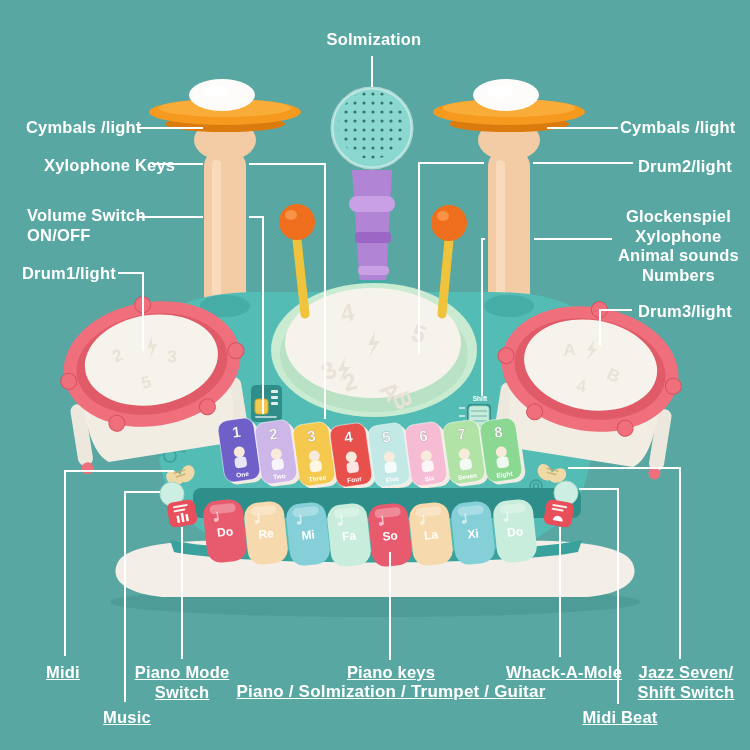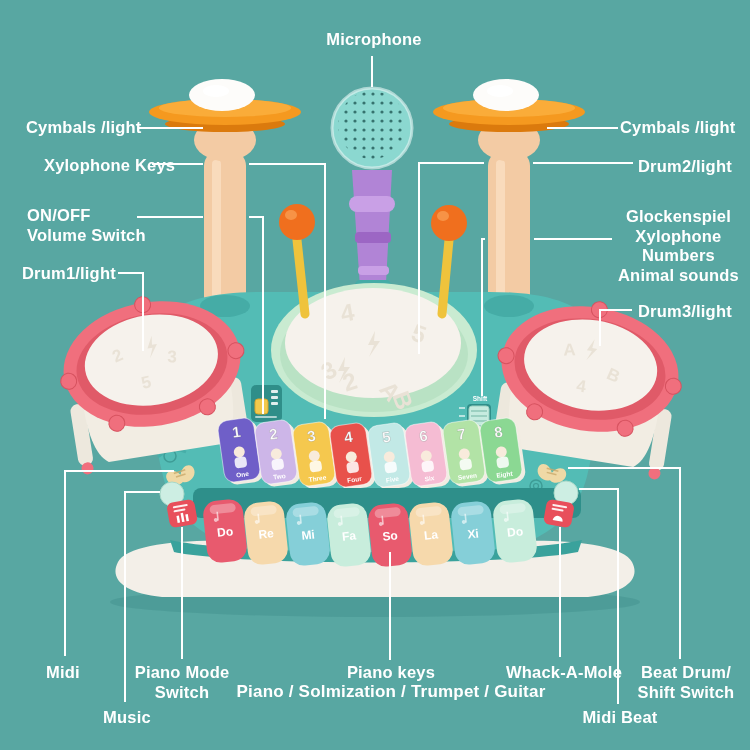--- a/index.html
+++ b/index.html
@@ -1,21 +1,21 @@
 <!DOCTYPE html>
 <html><head>
 <meta charset="utf-8">
 <style>
   html,body{margin:0;padding:0;}
   .stage{position:relative;width:750px;height:750px;overflow:hidden;
          font-family:"Liberation Sans",sans-serif;background:#58A7A2;}
   .stage svg{position:absolute;left:0;top:0;}
   .lbl{position:absolute;color:#FFFFFF;font-weight:700;font-size:16.5px;
        line-height:1.22;letter-spacing:.2px;white-space:nowrap;}
-  .lbl.center{transform:translateX(-50%);text-align:center;}
+  .lbl.center{transform:translateX(-50%);text-align:center;text-decoration:underline;}
   .lbl.lh20{line-height:19.5px;text-align:center;}
   .sub{font-size:17px;}
   .xnum{font-size:15px;font-weight:700;fill:#FFFFFF;stroke:rgba(80,80,80,.25);stroke-width:.7px;
         text-anchor:middle;font-family:"Liberation Sans",sans-serif;}
   .xname{font-size:6.5px;font-weight:700;fill:#FFFFFF;text-anchor:middle;
          font-family:"Liberation Sans",sans-serif;}
   .pnote{font-size:12px;font-weight:700;fill:#FFFFFF;text-anchor:middle;
          font-family:"Liberation Sans",sans-serif;}
   .emb{font-weight:700;fill:#E9E2D6;text-anchor:middle;font-family:"Liberation Sans",sans-serif;}
   .emb.big{font-size:24px;}
@@ -338,47 +338,47 @@
     <polyline class="leader" points="65,656 65,471 174,471"></polyline>
     <polyline class="leader" points="125,702 125,492 160,492"></polyline>
     <polyline class="leader" points="182,659 182,527"></polyline>
     <polyline class="leader" points="390,660 390,552"></polyline>
     <polyline class="leader" points="560,657 560,527"></polyline>
     <polyline class="leader" points="618,704 618,489 579,489"></polyline>
     <polyline class="leader" points="680,659 680,468 568,468"></polyline>
   </g>
 </svg>
 
-<div class="lbl" style="left:374px;top:29px;transform:translateX(-50%)">Microphone</div>
+<div class="lbl" style="left:374px;top:29px;transform:translateX(-50%)">Solmization</div>
 <div class="lbl" style="left:26px;top:117px">Cymbals /light</div>
 <div class="lbl" style="left:44px;top:155px">Xylophone Keys</div>
 <div class="lbl" style="left:27px;top:205px">
+  <div>Volume Switch</div>
   <div>ON/OFF</div>
-  <div>Volume Switch</div>
 </div>
 <div class="lbl" style="left:22px;top:263px">Drum1/light</div>
 <div class="lbl" style="left:620px;top:117px">Cymbals /light</div>
 <div class="lbl" style="left:638px;top:156px">Drum2/light</div>
 <div class="lbl lh20" style="left:618px;top:207px">
   <div>Glockenspiel</div>
   <div>Xylophone</div>
+  <div>Animal sounds</div>
   <div>Numbers</div>
-  <div>Animal sounds</div>
 </div>
 <div class="lbl" style="left:638px;top:301px">Drum3/light</div>
 <div class="lbl center" style="left:63px;top:662px">Midi</div>
 <div class="lbl center" style="left:182px;top:662px">
   <div>Piano Mode</div>
   <div>Switch</div>
 </div>
 <div class="lbl center" style="left:127px;top:707px">Music</div>
 <div class="lbl center" style="left:391px;top:662px">
   <div>Piano keys</div>
   <div class="sub">Piano / Solmization / Trumpet / Guitar</div>
 </div>
 <div class="lbl center" style="left:564px;top:662px">Whack-A-Mole</div>
 <div class="lbl center" style="left:620px;top:707px">Midi Beat</div>
 <div class="lbl center" style="left:686px;top:662px">
-  <div>Beat Drum/</div>
+  <div>Jazz Seven/</div>
   <div>Shift Switch</div>
 </div>
 
 </div>
 
 </body></html>

